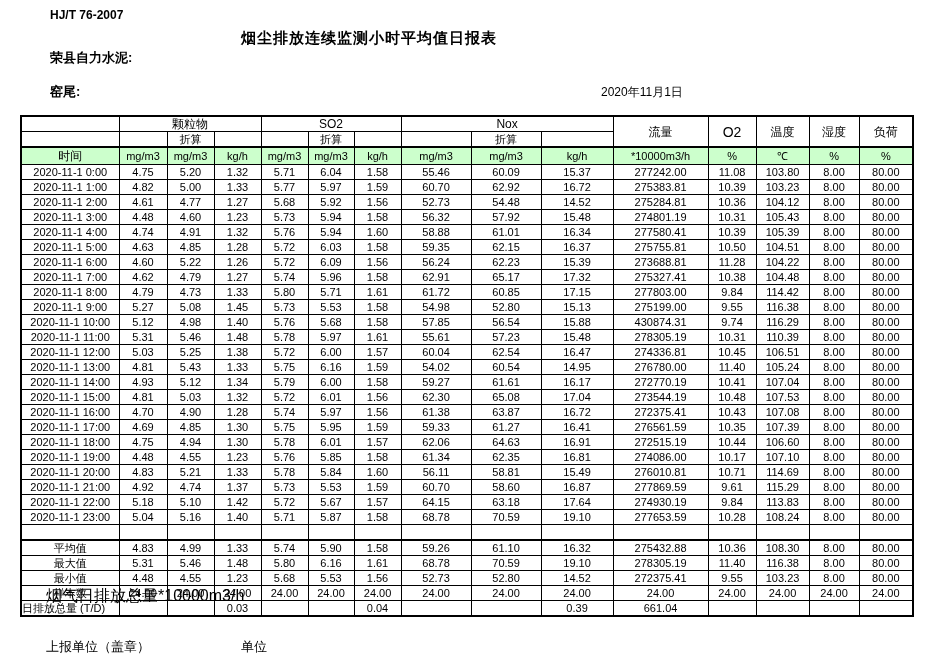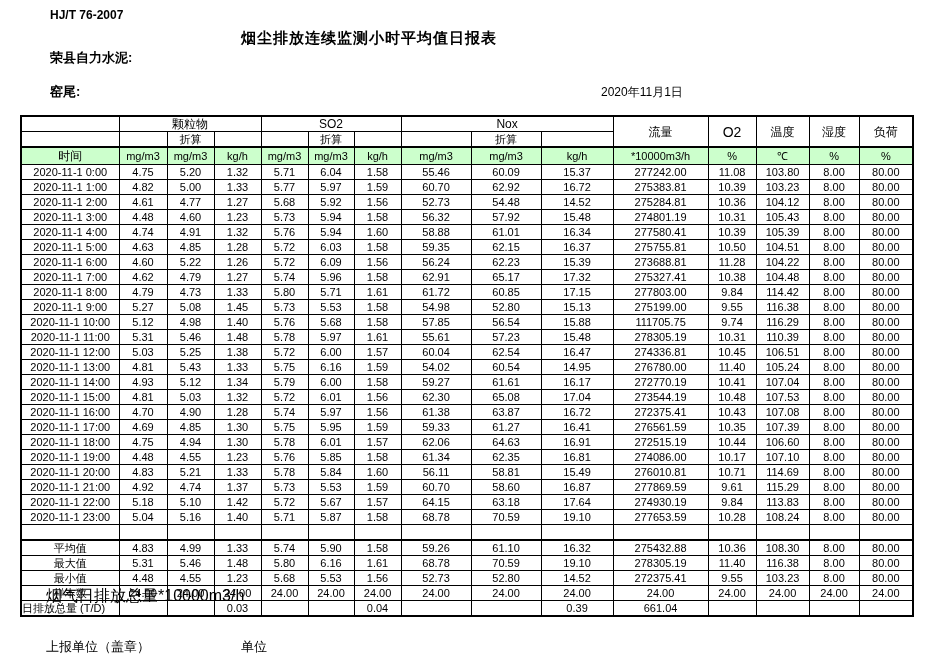--- a/index.html
+++ b/index.html
@@ -280,21 +280,21 @@
         <td class="c-time">2020-11-1 10:00</td>
         <td class="num">5.12</td>
         <td class="num">4.98</td>
         <td class="num">1.40</td>
         <td class="num">5.76</td>
         <td class="num">5.68</td>
         <td class="num">1.58</td>
         <td class="num b">57.85</td>
         <td class="num b">56.54</td>
         <td class="num b">15.88</td>
-        <td class="num b">111705.75</td>
+        <td class="num b">430874.31</td>
         <td class="num">9.74</td>
         <td class="num b">116.29</td>
         <td class="num b">8.00</td>
         <td class="num b">80.00</td>
       </tr>
       <tr>
         <td class="c-time">2020-11-1 11:00</td>
         <td class="num">5.31</td>
         <td class="num">5.46</td>
         <td class="num">1.48</td>

